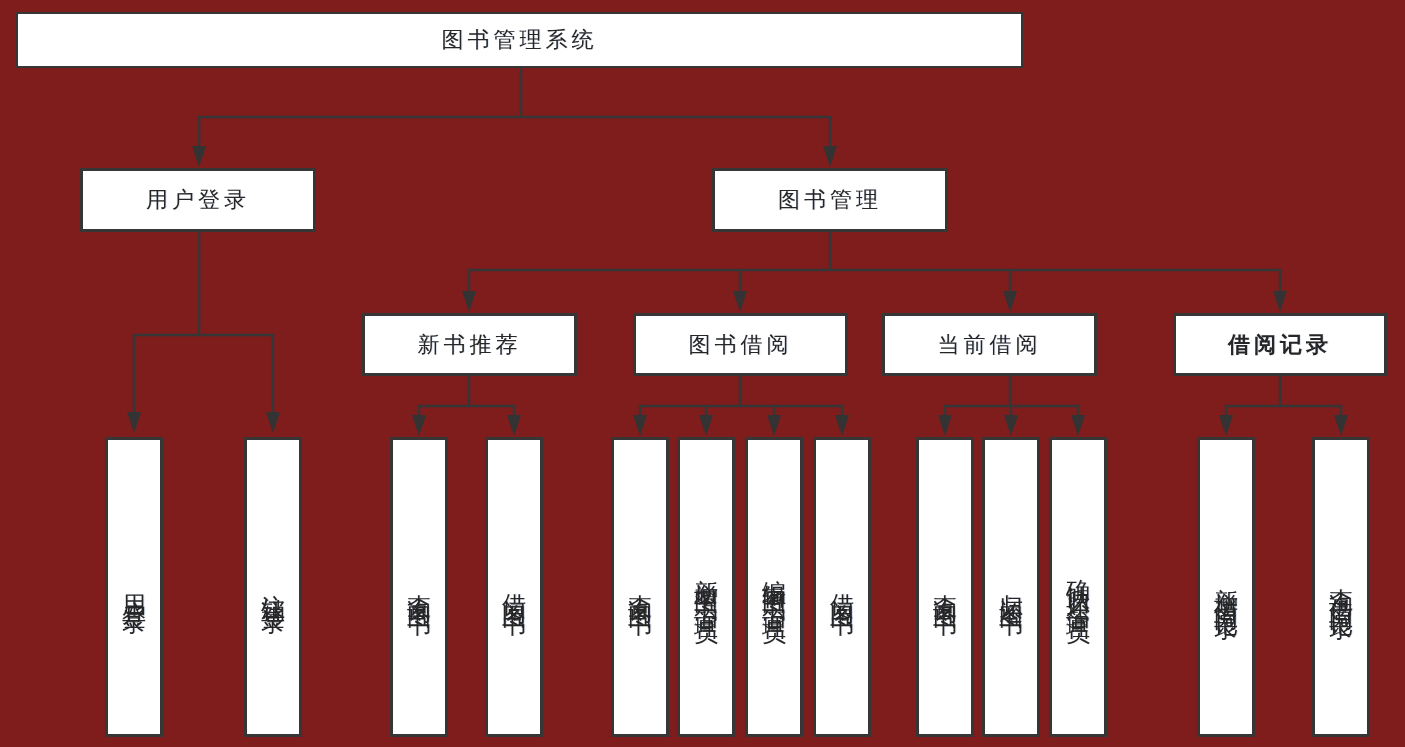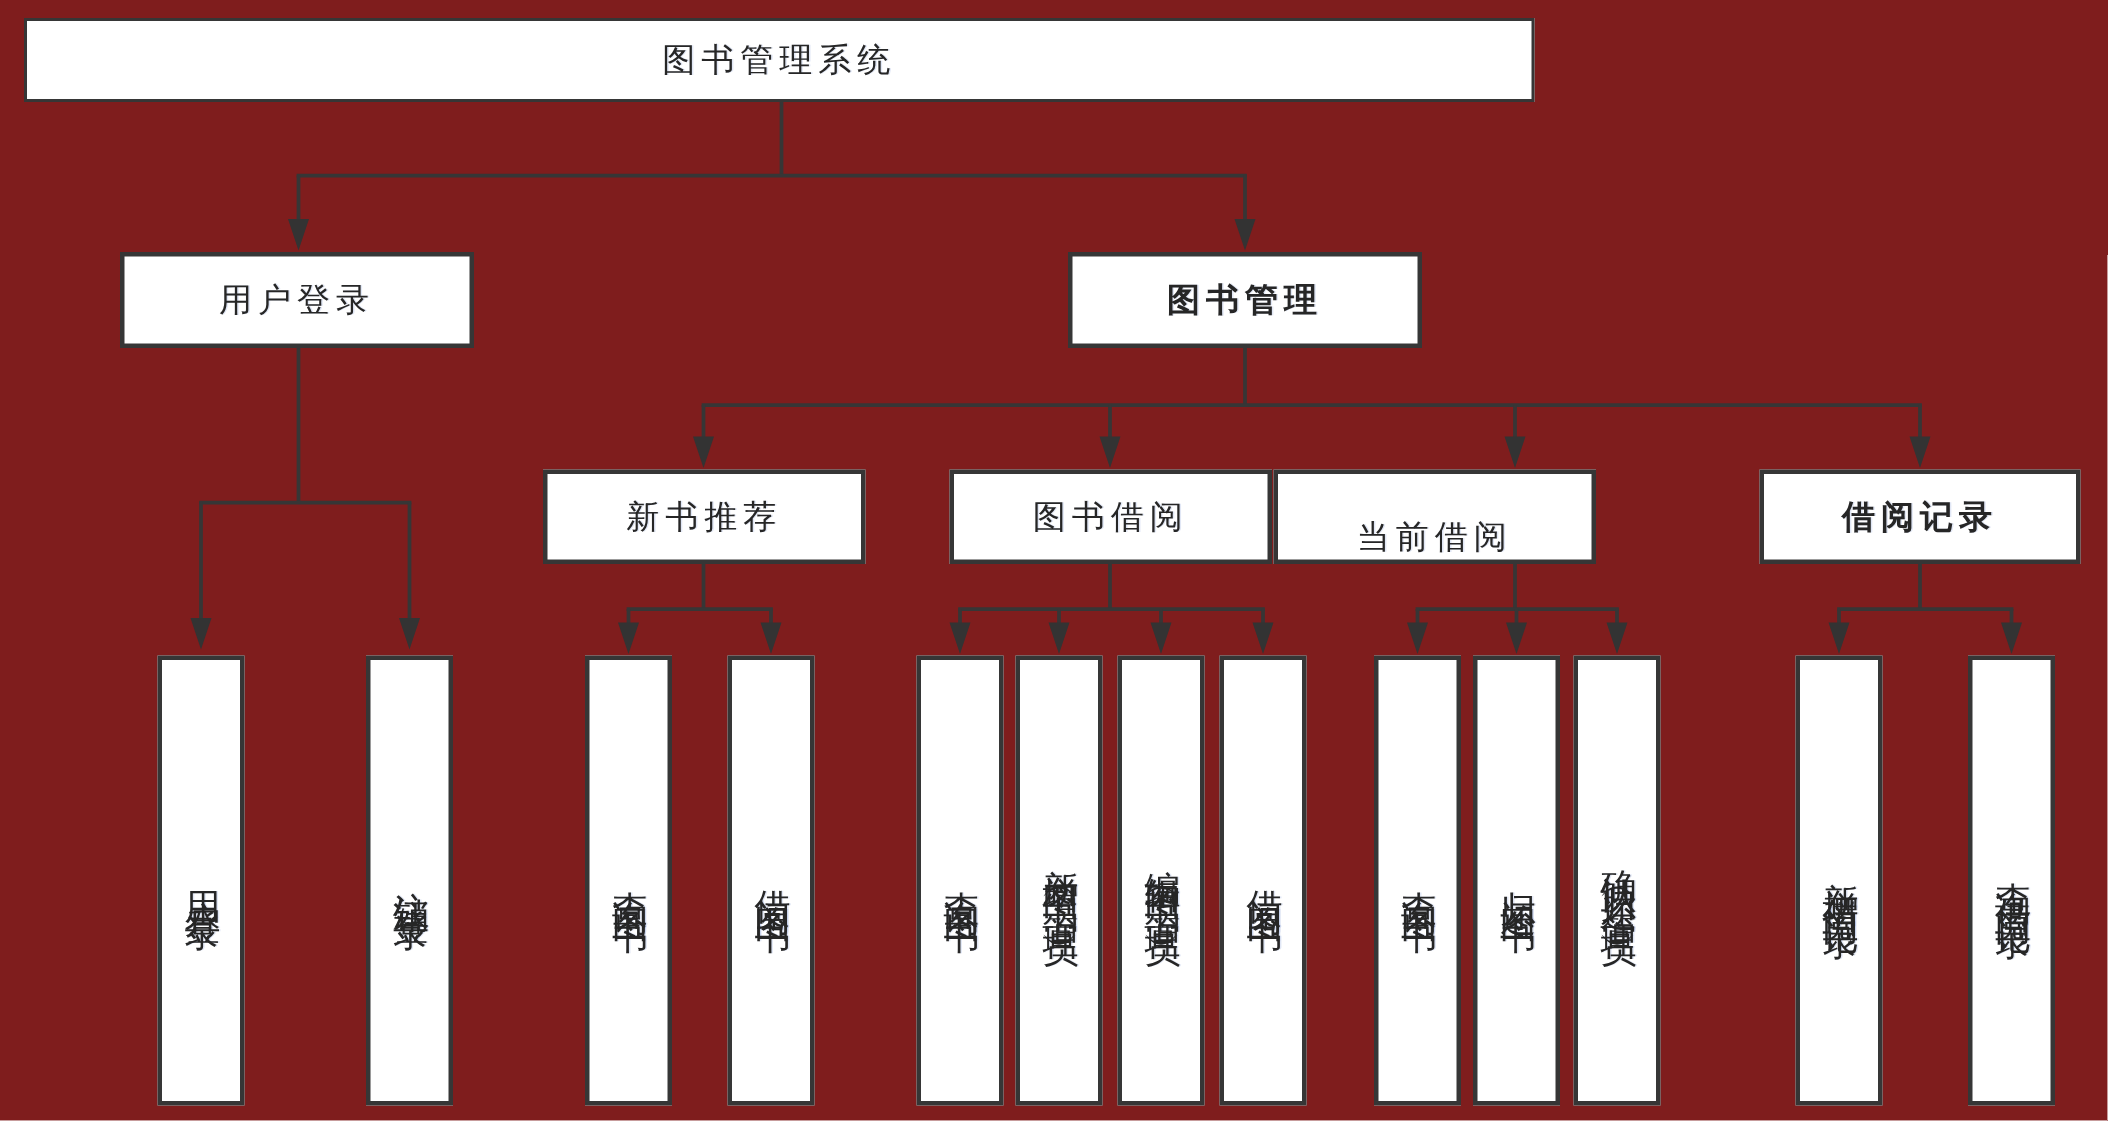--- a/index.html
+++ b/index.html
@@ -162,31 +162,31 @@
     </g>
   </svg>
 
   <div class="node root-box" style="left:16px; top:12px; width:1007px; height:56px;">
     <span class="hlabel">图书管理系统</span>
   </div>
 
   <div class="node" style="left:80px; top:168px; width:236px; height:64px;">
     <span class="hlabel">用户登录</span>
   </div>
-  <div class="node" style="left:712px; top:168px; width:236px; height:64px;font-weight:bold;">
+  <div class="node" style="left:712px; top:168px; width:236px; height:64px;">
     <span class="hlabel">图书管理</span>
   </div>
 
   <div class="node" style="left:633px; top:313px; width:215px; height:63px;">
     <span class="hlabel">图书借阅</span>
   </div>
   <div class="node" style="left:362px; top:313px; width:215px; height:63px;">
     <span class="hlabel">新书推荐</span>
   </div>
-  <div class="node" style="left:849px; top:313px; width:215px; height:63px;align-items:flex-end;">
+  <div class="node" style="left:882px; top:313px; width:215px; height:63px;">
     <span class="hlabel">当前借阅</span>
   </div>
   <div class="node" style="left:1173px; top:313px; width:214px; height:63px;font-weight:bold;">
     <span class="hlabel">借阅记录</span>
   </div>
 
   <div class="vnode" style="left:105px;">
     <span class="vlabel">用户登录</span>
   </div>
   <div class="vnode" style="left:244px;">

